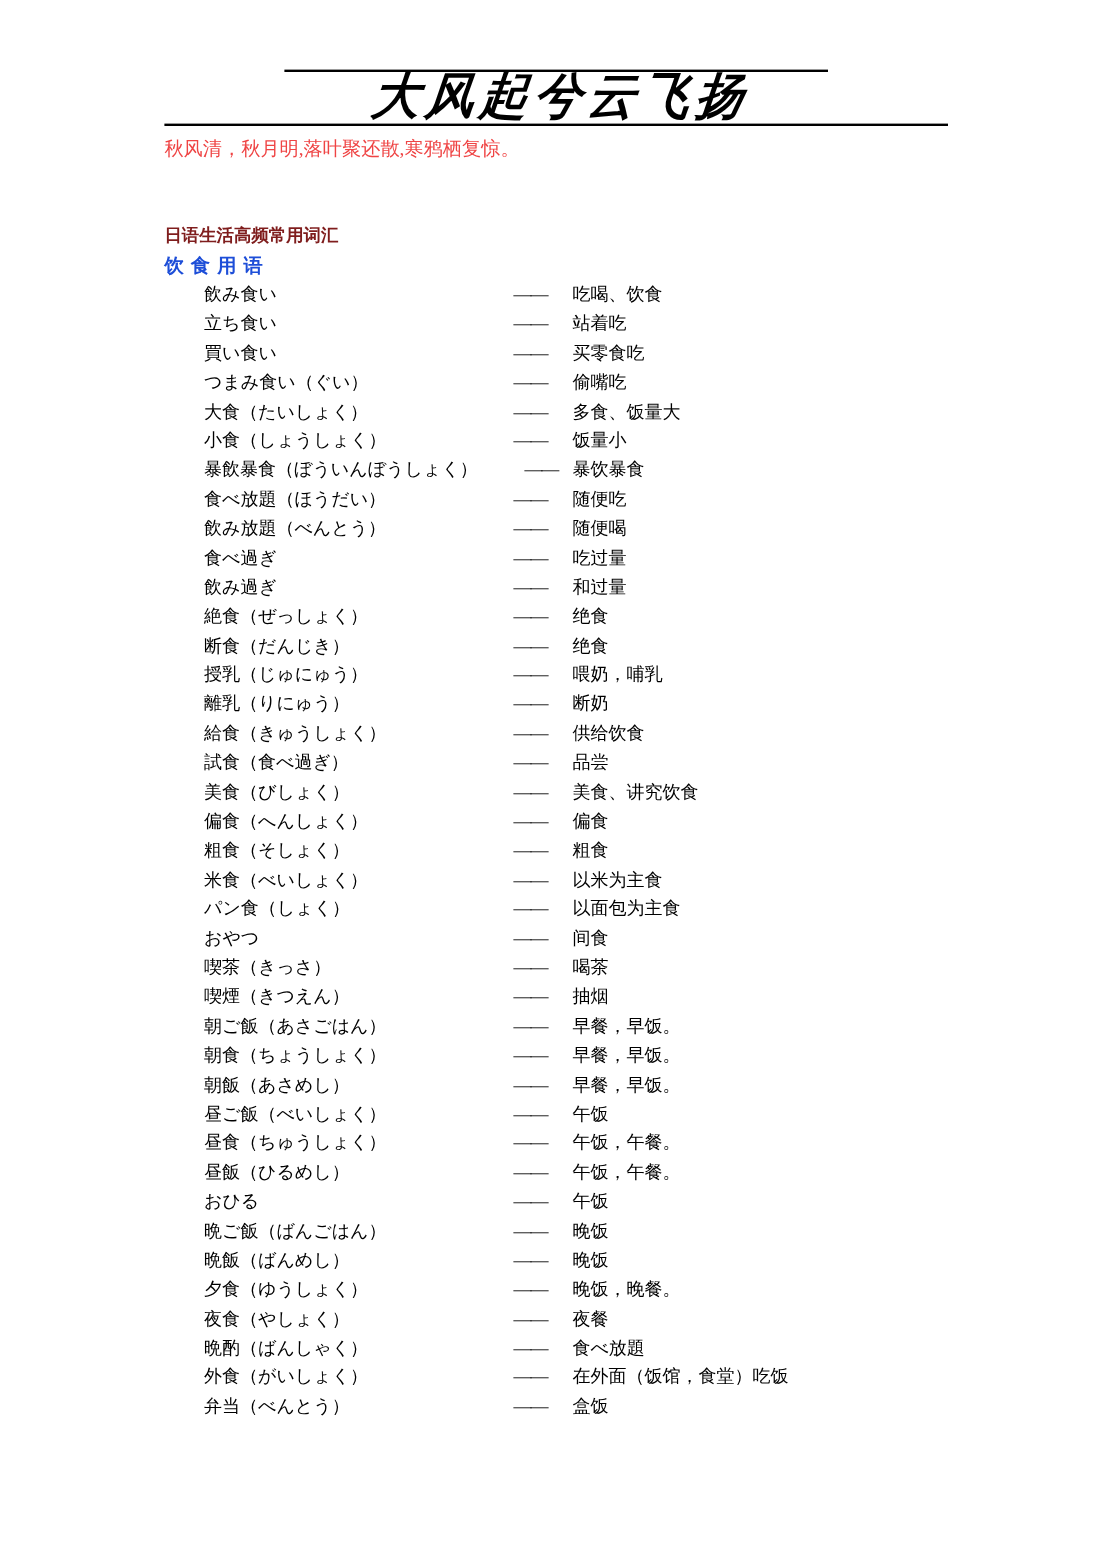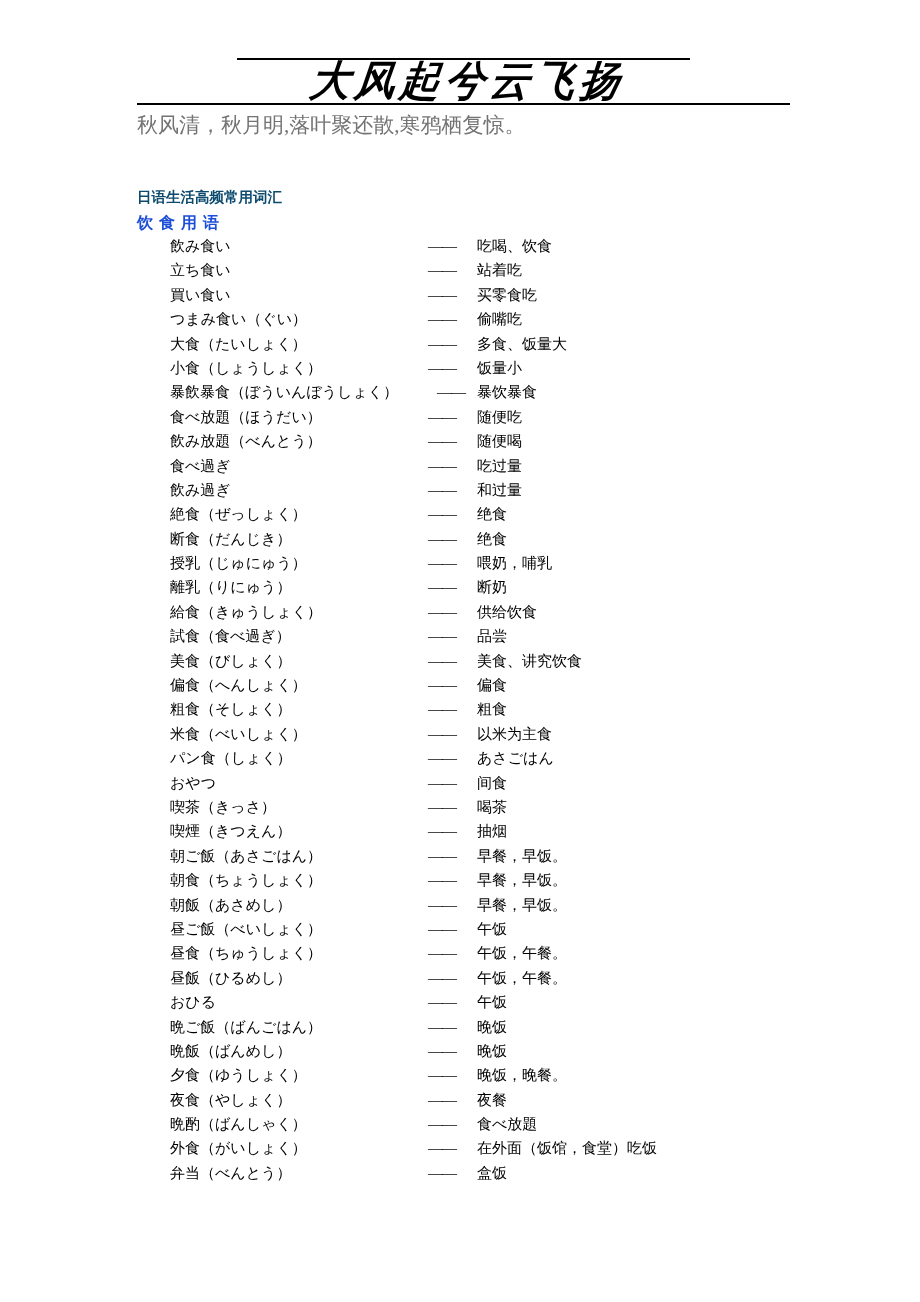--- a/index.html
+++ b/index.html
@@ -64,24 +64,24 @@
     color: #000000;
     transform: skewX(-6deg) scaleY(1.04);
     transform-origin: left top;
   }
 
   
   .poem {
     position: absolute;
     left: 137px;
     top: 114px;
-    font-size: 21px;
+    font-size: 16px;
     line-height: 22px;
     white-space: nowrap;
-    color: #737373;
+    color: #ef4444;
   }
 
   
   .section-title {
     position: absolute;
     left: 137px;
     top: 188px;
     font-family: "Liberation Sans", "DejaVu Sans", sans-serif;
     font-size: 14.5px;
     line-height: 19px;
@@ -152,21 +152,21 @@
 <div class="page">
 
   <div class="banner">
     <div class="rule-top"></div>
     <div class="banner-title">大风起兮云飞扬</div>
     <div class="rule-bottom"></div>
   </div>
 
   <div class="poem">秋风清，秋月明,落叶聚还散,寒鸦栖复惊。</div>
 
-  <div class="section-title" style="color: #0c4a6e;">日语生活高频常用词汇</div>
+  <div class="section-title" style="color: #7f1d1d;">日语生活高频常用词汇</div>
   <div class="section-sub">饮食用语</div>
 
   <div class="vocab-list">
       <div class="vocab-row">
         <span class="jp">飲み食い</span>
         <span class="dash">——</span>
         <span class="zh">吃喝、饮食</span>
       </div>
       <div class="vocab-row">
         <span class="jp">立ち食い</span>
@@ -264,21 +264,21 @@
         <span class="zh">粗食</span>
       </div>
       <div class="vocab-row">
         <span class="jp">米食（べいしょく）</span>
         <span class="dash">——</span>
         <span class="zh">以米为主食</span>
       </div>
       <div class="vocab-row">
         <span class="jp">パン食（しょく）</span>
         <span class="dash">——</span>
-        <span class="zh">あさごはん</span>
+        <span class="zh">以面包为主食</span>
       </div>
       <div class="vocab-row">
         <span class="jp">おやつ</span>
         <span class="dash">——</span>
         <span class="zh">间食</span>
       </div>
       <div class="vocab-row">
         <span class="jp">喫茶（きっさ）</span>
         <span class="dash">——</span>
         <span class="zh">喝茶</span>

